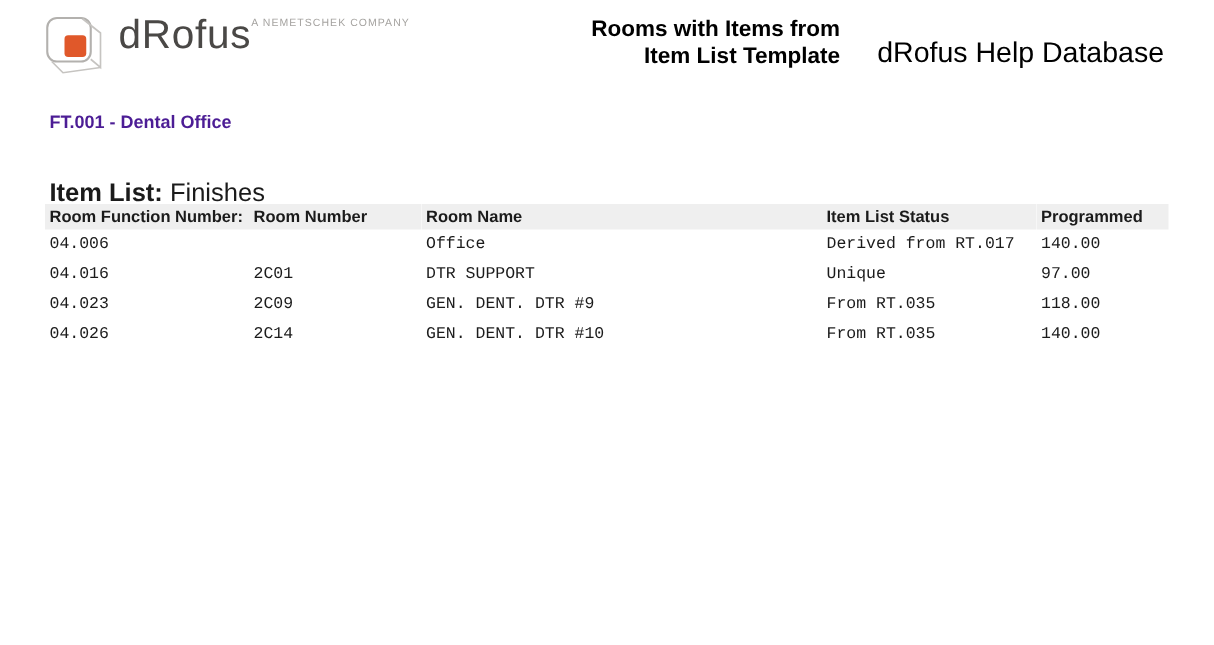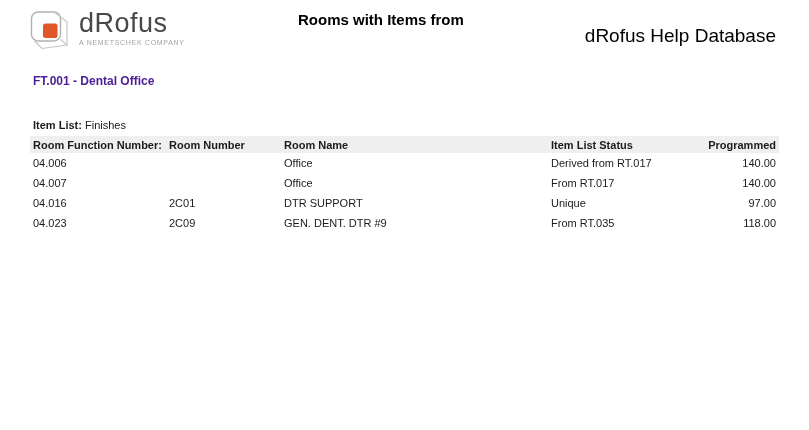--- a/index.html
+++ b/index.html
@@ -9,47 +9,47 @@
     font-family: "Liberation Sans", sans-serif;
     color: #1b1b1b;
     position: relative;
     overflow: hidden;
   }
   .page { position: absolute; inset: 0; background: #fff; }
 
   
   .logo { position: absolute; left: 30px; top: 10px; display: flex; align-items: flex-start; }
   .logo-icon { width: 42px; height: 40px; flex: 0 0 auto; }
-  .logo-text { margin-left: 7px; display: flex; flex-direction: column; }
+  .logo-text { margin-left: 7px; display: flex; }
   .brand {
     font-size: 27px; line-height: 27px; font-weight: 400;
     color: #4a4846; letter-spacing: 0.5px;
   }
   .tagline {
     font-size: 7px; letter-spacing: 0.7px; color: #a5a3a0;
     margin-top: 2px; text-transform: uppercase;
   }
   .report-title {
     position: absolute; left: 298px; top: 11px; width: 262px;
-    text-align: left; font-weight: 700; font-size: 15px; line-height: 17.5px;
+    text-align: right; font-weight: 700; font-size: 15px; line-height: 17.5px;
     color: #000;
   }
   .db-title {
     position: absolute; right: 33px; top: 25px;
     font-weight: 400; font-size: 19px; color: #000;
   }
 
   
   .section-heading {
     position: absolute; left: 33px; top: 74px;
     font-weight: 700; font-size: 12px; color: #4c1d95;
   }
   .item-list-line {
     position: absolute; left: 33px; top: 119px;
-    font-size: 11px; color: #1b1b1b;
+    font-size: 17px; color: #1b1b1b;
   }
   .item-list-line .lbl { font-weight: 700; }
 
   
   .rooms-table {
     position: absolute; left: 30px; top: 136px;
     width: 749px;
     border-collapse: collapse; table-layout: fixed;
     font-size: 11px; color: #1b1b1b;
   }
@@ -58,23 +58,23 @@
   .rooms-table col.c3 { width: 267px; }
   .rooms-table col.c4 { width: 143px; }
   .rooms-table col.c5 { width: 88px; }
   .rooms-table th {
     background: #efefef; font-weight: 700; text-align: left;
     height: 17px; padding: 0 3px; vertical-align: middle;
     white-space: nowrap; overflow: hidden;
   }
   .rooms-table td {
     height: 19.9px; padding: 0 3px; vertical-align: middle;
-    white-space: nowrap; overflow: hidden;
+    white-space: nowrap; overflow: hidden; font-family: Liberation Mono, monospace;
   }
-  .rooms-table th:last-child, .rooms-table td:last-child { text-align: right; }
+  .rooms-table th:last-child, .rooms-table td:last-child { }
 </style>
 </head>
 <body>
 
 <div class="page">
 
   <div class="logo">
     <svg class="logo-icon" viewBox="0 0 42 40" fill="none" xmlns="http://www.w3.org/2000/svg">
 
       <rect x="1.5" y="2" width="29" height="29" rx="6.5" stroke="#b3b1ae" stroke-width="1.4"></rect>
@@ -86,20 +86,21 @@
       <rect x="13" y="13.5" width="14.5" height="14.5" rx="2.5" fill="#e0582a"></rect>
     </svg>
     <div class="logo-text">
       <span class="brand">dRofus</span>
       <span class="tagline">A NEMETSCHEK COMPANY</span>
     </div>
   </div>
 
   <div class="report-title">
     <div>Rooms with Items from</div>
+    <div>Item List Template</div>
   </div>
 
   <div class="db-title">dRofus Help Database</div>
 
   <div class="section-heading">FT.001 - Dental Office</div>
 
   <div class="item-list-line">
     <span class="lbl">Item List:</span>
     <span>Finishes</span>
   </div>
@@ -123,36 +124,36 @@
     </thead>
     <tbody id="table-body">
         <tr>
           <td>04.006</td>
           <td></td>
           <td>Office</td>
           <td>Derived from RT.017</td>
           <td>140.00</td>
         </tr>
         <tr>
-          <td>04.007</td>
-          <td></td>
-          <td>Office</td>
-          <td>From RT.017</td>
-          <td>140.00</td>
-        </tr>
-        <tr>
           <td>04.016</td>
           <td>2C01</td>
           <td>DTR SUPPORT</td>
           <td>Unique</td>
           <td>97.00</td>
         </tr>
         <tr>
           <td>04.023</td>
           <td>2C09</td>
           <td>GEN. DENT. DTR #9</td>
           <td>From RT.035</td>
           <td>118.00</td>
         </tr>
+        <tr>
+          <td>04.026</td>
+          <td>2C14</td>
+          <td>GEN. DENT. DTR #10</td>
+          <td>From RT.035</td>
+          <td>140.00</td>
+        </tr>
       </tbody>
   </table>
 
 </div>
 
 </body></html>

